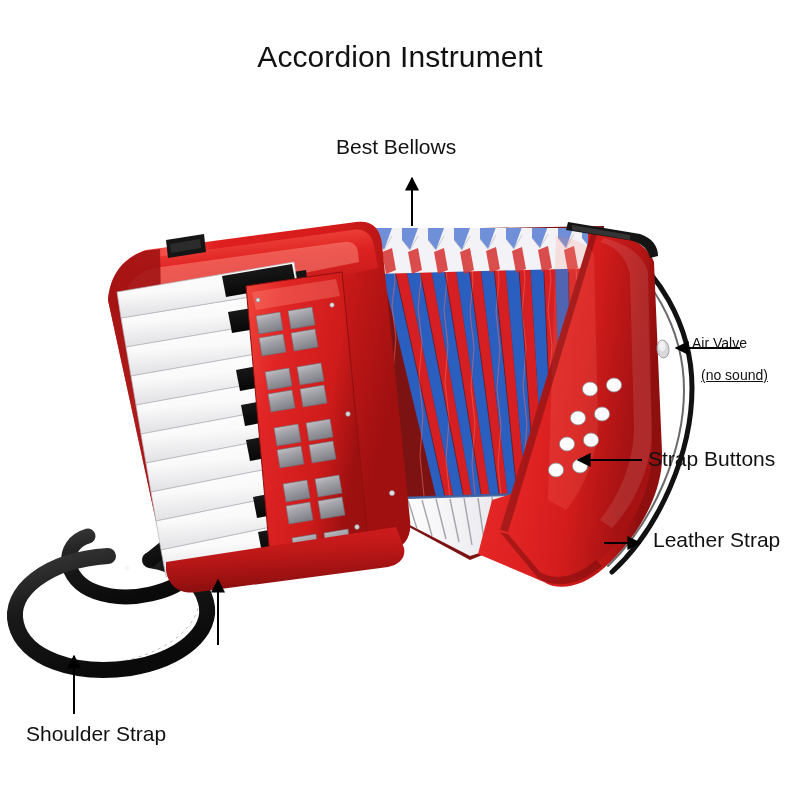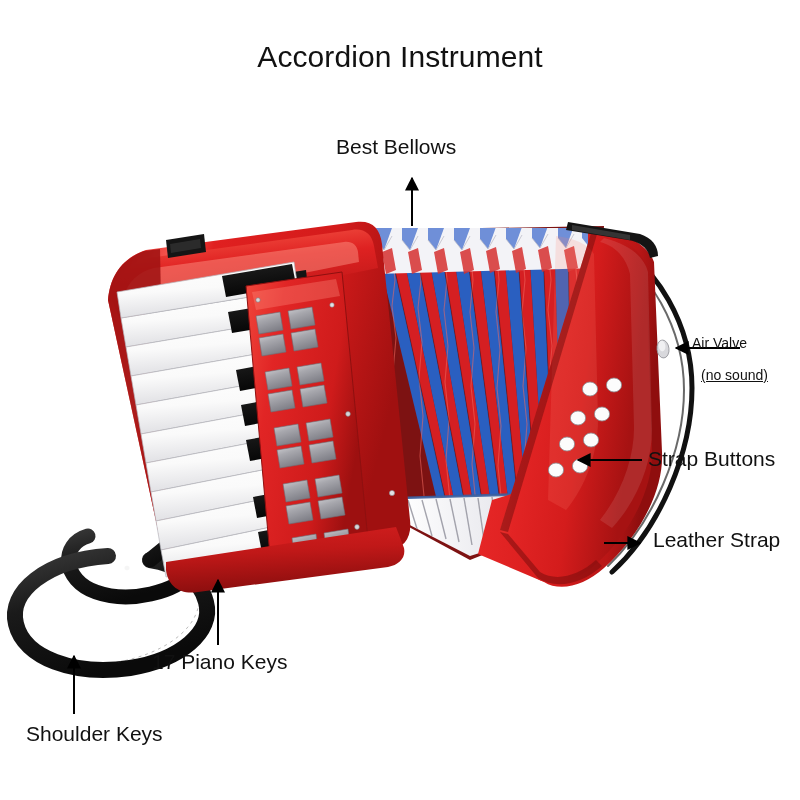--- a/index.html
+++ b/index.html
@@ -431,17 +431,16 @@
 
   <div class="lbl" id="label-bellows">Best Bellows</div>
 
   <div class="lbl" id="label-airvalve">Air Valve</div>
   <div class="lbl" id="label-airvalve-sub">(no sound)</div>
 
   <div class="lbl" id="label-bass">Strap Buttons</div>
 
   <div class="lbl" id="label-leather">Leather Strap</div>
 
-  <div class="lbl" id="label-keys">17 Piano Keys</div>
-
-  <div class="lbl" id="label-shoulder">Shoulder Keys</div>
+
+  <div class="lbl" id="label-shoulder">Shoulder Strap</div>
 
 </div>
 
 </body></html>

